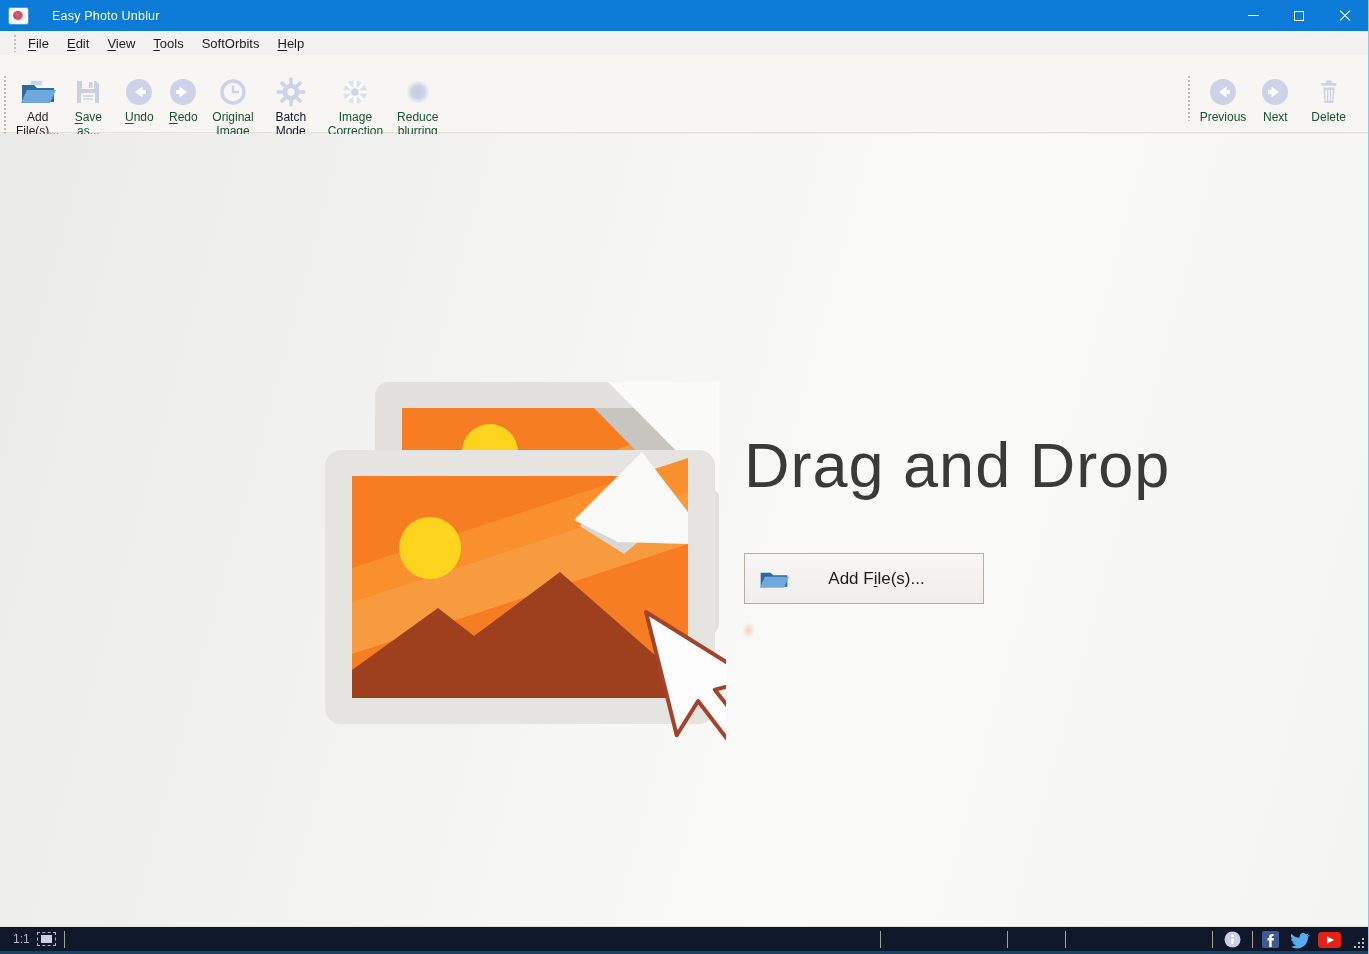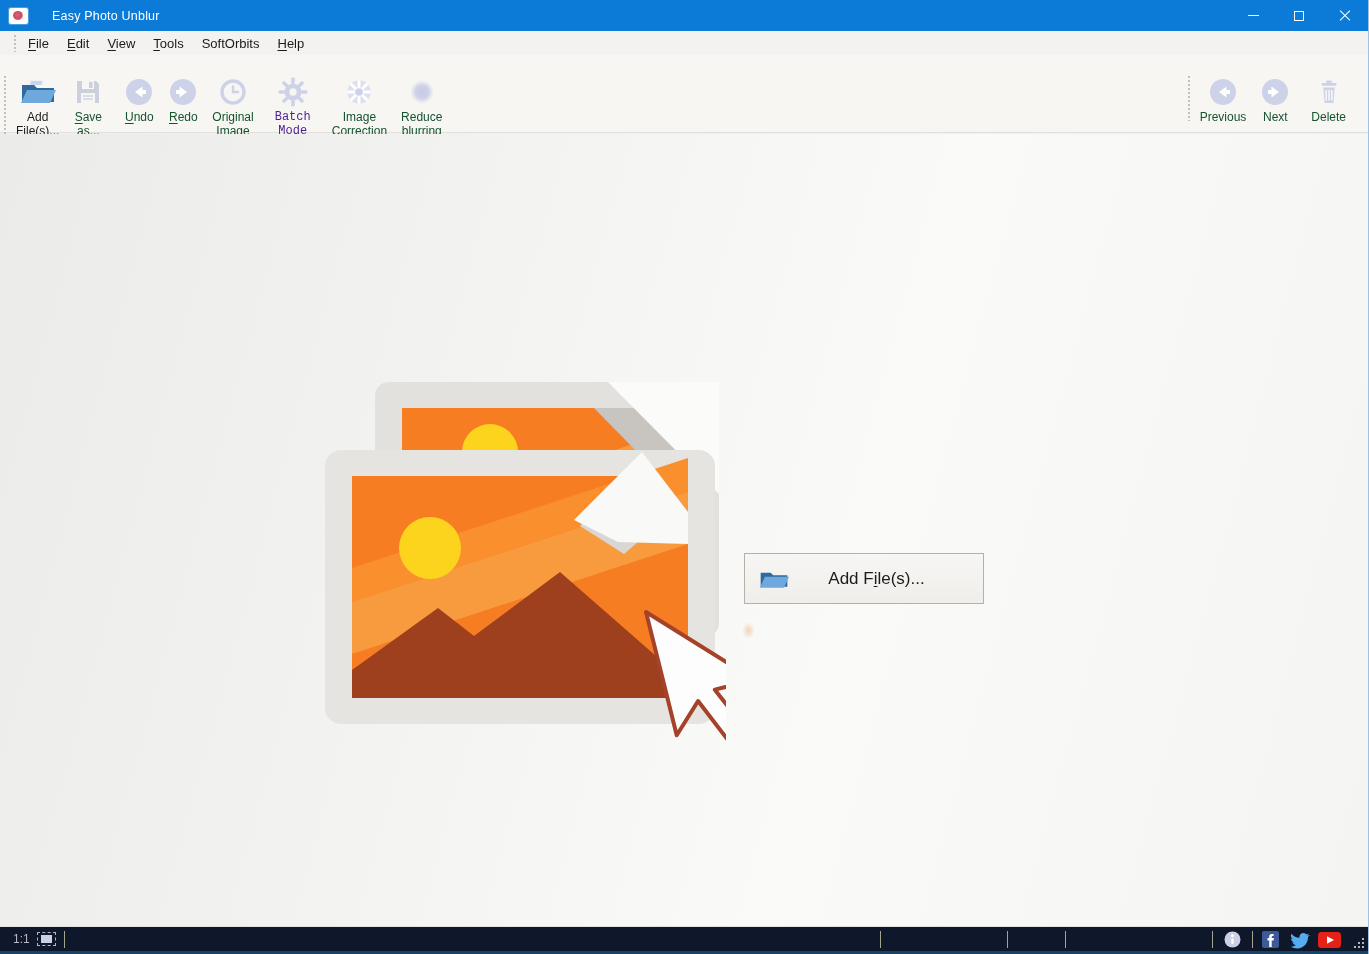--- a/index.html
+++ b/index.html
@@ -37,21 +37,21 @@
   
   .toolbar { position:absolute; top:55px; left:0; width:100%; height:78px; background:#f7f6f3;
              border-bottom:1px solid #e2e0dc; }
   .tb-group { position:absolute; top:17px; display:flex; align-items:flex-start; }
   .tb-group.left { left:2px; }
   .tb-group.right { right:15px; }
   .tb-btn { display:flex; flex-direction:column; align-items:center; padding:2px 7px 0 7px; }
   .tb-icon { height:36px; display:flex; align-items:center; justify-content:center; }
   .tb-label { font-size:12px; line-height:14px; text-align:center; color:#1f1d1b; white-space:nowrap; }
   .tb-btn.disabled .tb-label { color:#14532d; }
-  .tb-btn.semi .tb-label { color:#4c1d95;font-family:Liberation Mono, monospace; }
+  .tb-btn.semi .tb-label { color:#0f172a; }
   .tb-sep { width:1px; background:#dcd9d4; margin:6px 3px; }
   .overflow { position:absolute; width:9px; height:9px; top:119px; }
   .overflow::before { content:""; position:absolute; top:0; left:1px; width:7px; height:1px; background:#8f8b85; }
   .overflow::after { content:""; position:absolute; top:3px; left:1px; border-left:3.5px solid transparent;
                      border-right:3.5px solid transparent; border-top:4px solid #8f8b85; }
 
   
   .main { position:absolute; top:134px; left:0; width:100%; height:792px;
           background:linear-gradient(105deg,#ebebea 0%,#f2f2f1 30%,#fafaf9 62%,#f4f4f3 100%); }
   .illustration { position:absolute; left:322px; top:238px; }
@@ -335,20 +335,21 @@
 
         <polygon points="258,154 322,86 358,134 302,182" fill="#d9d7d3"></polygon>
         <polygon points="252,148 320,80 366,140 366,172 296,170" fill="#f9f9f7"></polygon>
       </g>
 
       <g transform="translate(324,240) rotate(-14)">
         <path d="M0,0 L0,127 L29,99 L49,145 L68,137 L48,92 L89,92 Z" fill="#fdfdfd" stroke="#a5432a" stroke-width="4" stroke-linejoin="round"></path>
       </g>
     </svg>
 
+    <div class="heading">Drag and Drop</div>
 
     <div class="add-btn">
       <div class="btn-icon">
         <svg width="32" height="25" viewBox="0 0 38 30">
           <path d="M3,8 L15,8 L18,11 L35,11 L35,25 L3,25 Z" fill="#2f6a9e"></path>
           <polygon points="8,13 37,13 31,26 2,26" fill="#6fa8dc"></polygon>
         </svg>
       </div>
       <div class="btn-label"><span>Add F</span><span class="mn">i</span><span>le(s)...</span></div>
     </div>

